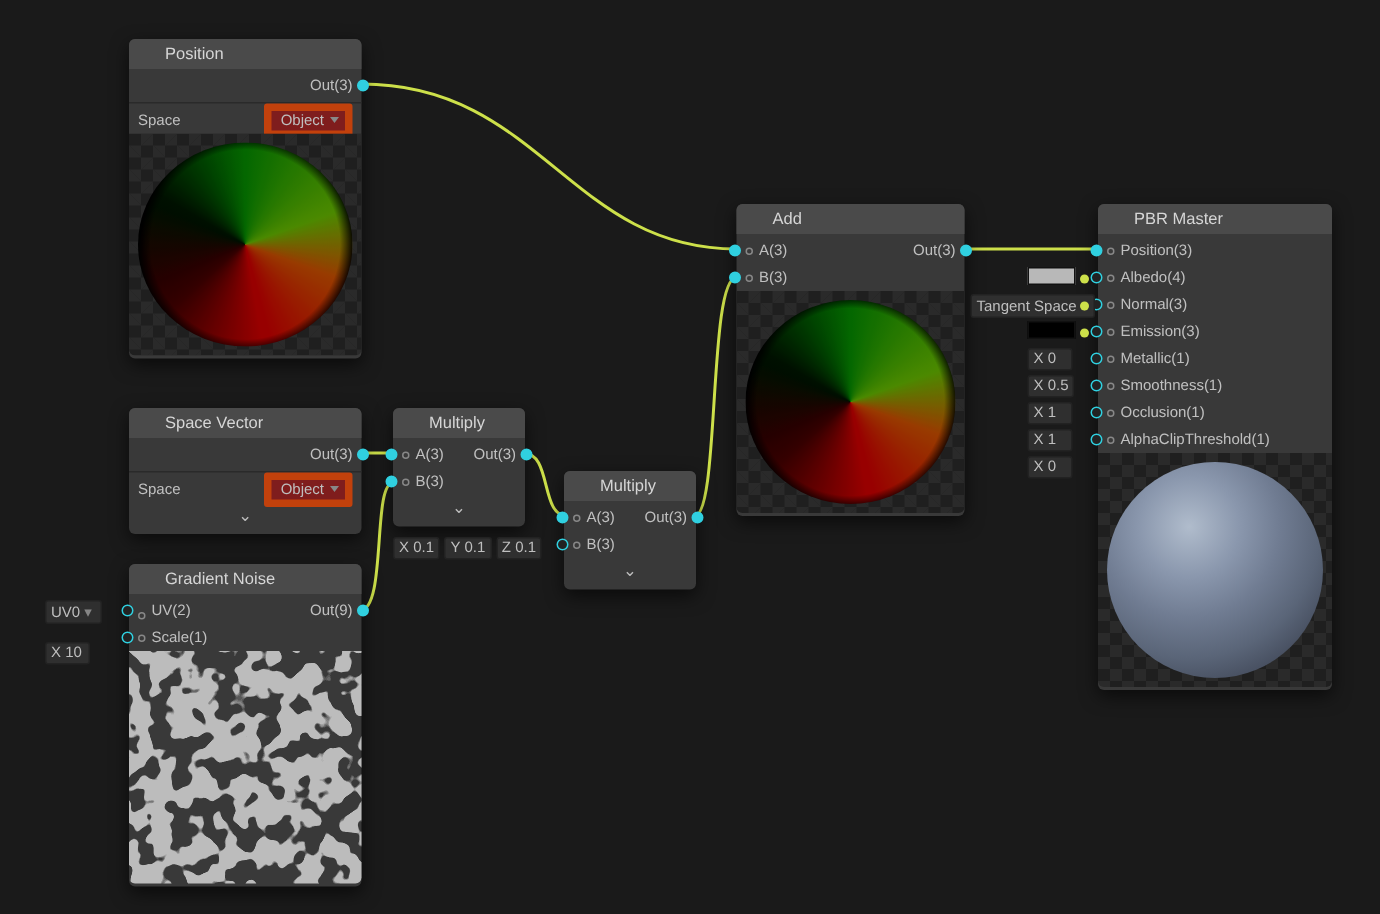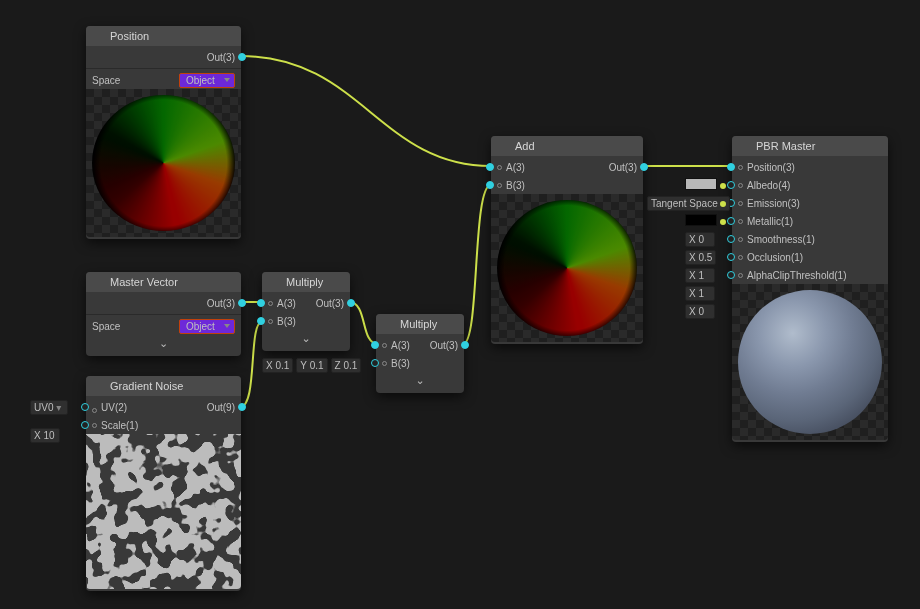--- a/index.html
+++ b/index.html
@@ -30,21 +30,21 @@
   .port {
     width:8px; height:8px; border-radius:50%;
     border:1.5px solid #30d0e0; background:#222;
     position:absolute; top:50%; transform:translateY(-50%);
   }
   .port.out { right:-5px; }
   .port.in  { left:-5px;  }
   .port.filled { background:#30d0e0; }
   .ring { width:5px;height:5px;border-radius:50%;border:1px solid #888; margin-right:4px; flex:none;}
   .dropdown {
-    background:#6d28d9; border:1px solid #c2410c; border-radius:2px;
+    background:#7f1d1d; border:5px solid #c2410c; border-radius:2px;
     padding:1px 14px 1px 6px; font-size:10px; color:#bfbfbf;
     position:relative; min-width:56px;
   }
   .dropdown::after {
     content:""; position:absolute; right:4px; top:50%; transform:translateY(-50%);
     border-left:3px solid transparent; border-right:3px solid transparent; border-top:4px solid #888;
   }
   .mini-input {
     background:#2f2f2f; border:1px solid #222; border-radius:2px;
     padding:1px 3px; font-size:10px; color:#bfbfbf; min-width:30px; text-align:left;
@@ -106,21 +106,21 @@
       <div style="position:absolute;inset:6px;border-radius:50%;
         background:
          radial-gradient(circle at 50% 50%, transparent 64%, rgba(0,0,0,0.9) 73%),
          conic-gradient(from 0deg at 50% 50%, #0a7a00 0deg, #5aa000 70deg, #b04800 110deg, #b00000 170deg, #400000 230deg, #001800 300deg, #0a7a00 360deg);
         filter:contrast(1.05) brightness(0.85);"></div>
     </div>
   </div>
 </div>
 
 <div class="node" style="left:86px; top:272px; width:155px;">
-  <div class="node-header">Master Vector</div>
+  <div class="node-header">Space Vector</div>
   <div class="node-body">
     <div class="row" style="justify-content:flex-end;">
       <span class="port-label">Out(3)</span>
       <div class="port out filled"></div>
     </div>
     <div style="height:1px;background:#2a2a2a;margin:2px 0;"></div>
     <div class="row sp" style="padding:3px 6px;">
       <span class="port-label">Space</span>
       <div class="dropdown">Object</div>
     </div>
@@ -256,20 +256,25 @@
         <span class="port-label">Position(3)</span>
         <div class="port in filled"></div>
       </div>
     <div class="row">
         <span class="ring"></span>
         <span class="port-label">Albedo(4)</span>
         <div class="port in"></div>
       </div>
     <div class="row">
         <span class="ring"></span>
+        <span class="port-label">Normal(3)</span>
+        <div class="port in"></div>
+      </div>
+    <div class="row">
+        <span class="ring"></span>
         <span class="port-label">Emission(3)</span>
         <div class="port in"></div>
       </div>
     <div class="row">
         <span class="ring"></span>
         <span class="port-label">Metallic(1)</span>
         <div class="port in"></div>
       </div>
     <div class="row">
         <span class="ring"></span>

